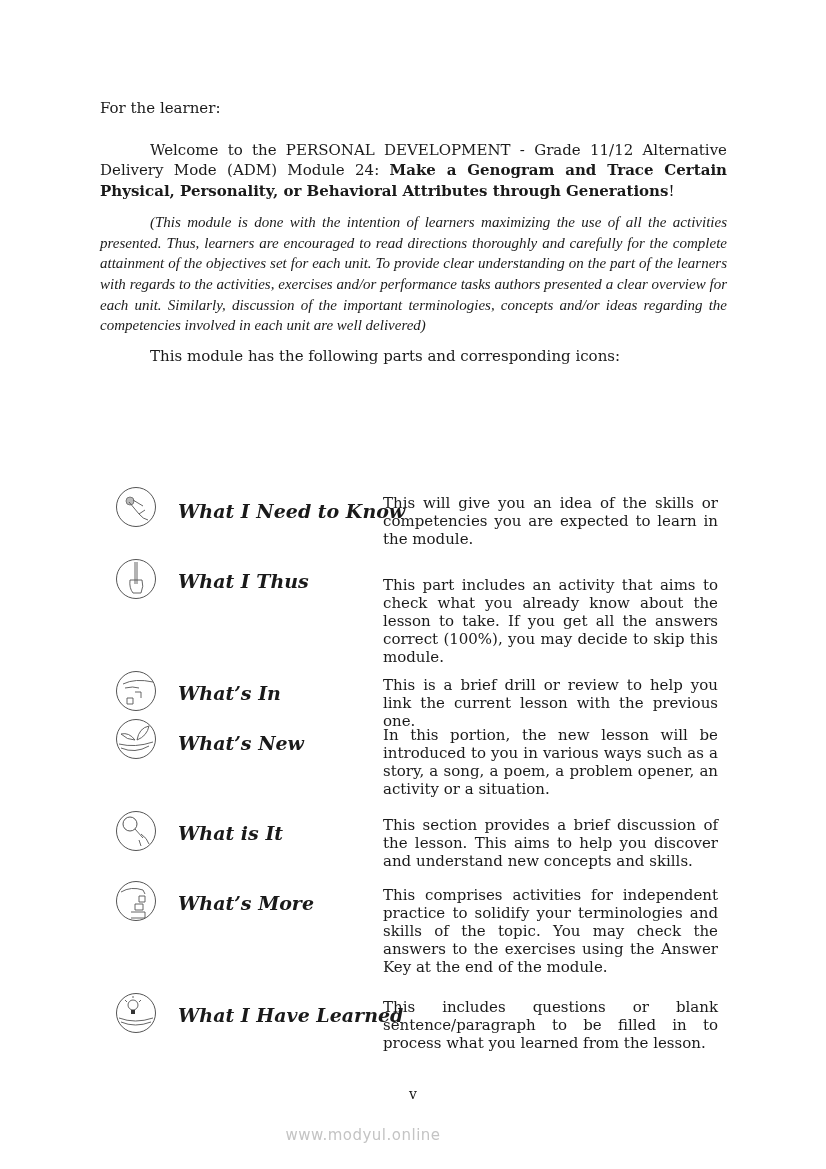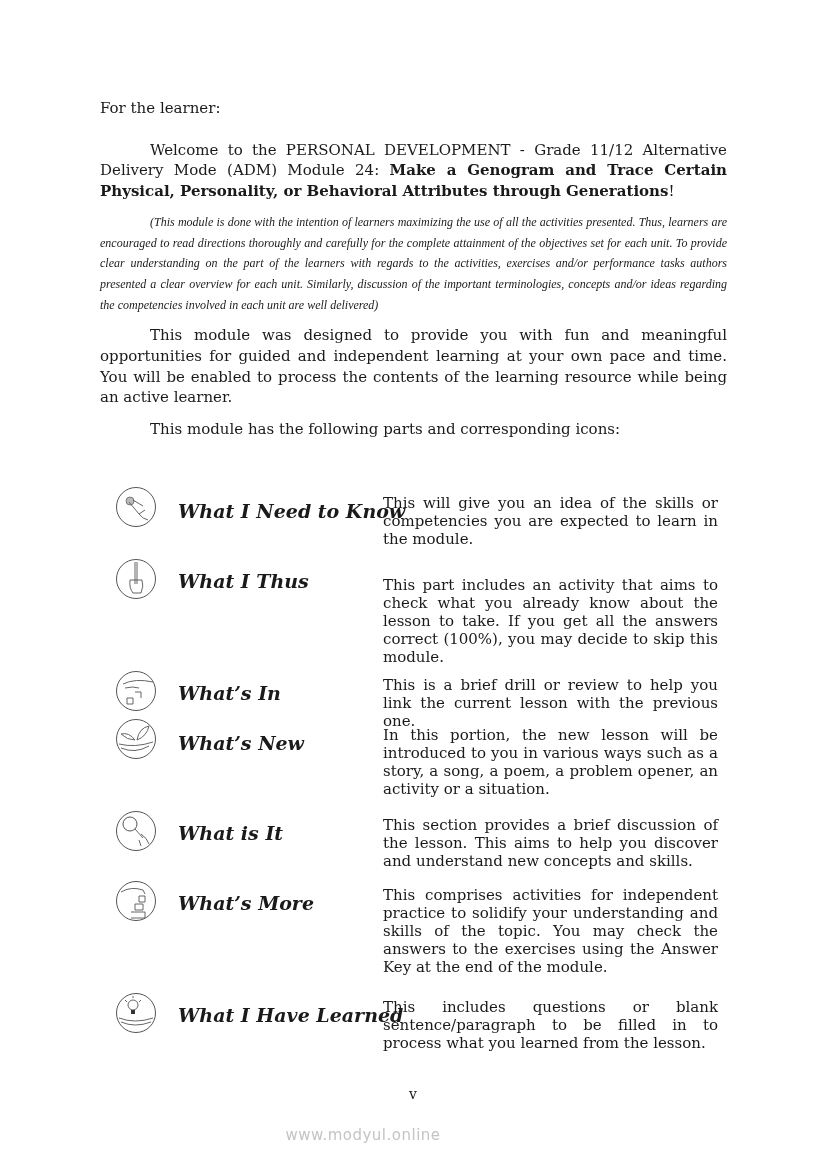--- a/index.html
+++ b/index.html
@@ -1,21 +1,21 @@
 <!DOCTYPE html>
 <html><head>
 <meta charset="utf-8">
 <style>
   html, body { margin: 0; padding: 0; background: #ffffff; }
   body { width: 826px; height: 1169px; position: relative; overflow: hidden;
          font-family: "DejaVu Serif", "Liberation Serif", serif; color: #1a1a1a; }
   .page { position: absolute; left: 100px; top: 98px; width: 627px; }
   .p { font-size: 15px; line-height: 20.7px; text-align: justify; margin: 0; }
   .indent { text-indent: 50px; }
-  .ital { font-style: italic; font-family: "Liberation Serif", "DejaVu Serif", serif; font-size: 12px; }
+  .ital { font-style: italic; font-family: "Liberation Serif", "DejaVu Serif", serif; font-size: 15px; }
   .bold { font-weight: bold; }
   .parts { position: absolute; left: 0; width: 627px; }
   .row { position: absolute; left: 0; width: 627px; }
   .icon { position: absolute; left: 15px; width: 42px; height: 42px; }
   .icon svg { width: 42px; height: 42px; }
   .label { position: absolute; left: 78px; font-weight: bold; font-style: italic; font-size: 19px;
            font-family: "DejaVu Serif", serif; }
   .desc { position: absolute; left: 283px; width: 335px; font-size: 15px; line-height: 18px;
           text-align: justify; font-family: "DejaVu Serif", serif; }
   .pagenum { position: absolute; left: 0; width: 826px; top: 1086px; text-align: center; font-size: 14px; }
@@ -27,21 +27,20 @@
 
 <div class="page">
   <p class="p" style="margin-bottom:21px;">For the learner:</p>
 
   <p class="p indent" style="margin-bottom:10px;">
     <span>Welcome to the PERSONAL DEVELOPMENT - Grade 11/12 Alternative Delivery Mode (ADM) Module 24: </span><span class="bold">Make a Genogram and Trace Certain Physical, Personality, or Behavioral Attributes through Generations</span><span>!</span>
   </p>
 
   <p class="p indent ital" style="margin-bottom:10px;">(This module is done with the intention of learners maximizing the use of all the activities presented. Thus, learners are encouraged to read directions thoroughly and carefully for the complete attainment of the objectives set for each unit. To provide clear understanding on the part of the learners with regards to the activities, exercises and/or performance tasks authors presented a clear overview for each unit. Similarly, discussion of the important terminologies, concepts and/or ideas regarding the competencies involved in each unit are well delivered)</p>
 
-  <p class="p indent" style="margin-bottom:11px;">This module was designed to provide you with fun and meaningful opportunities for guided and independent learning at your own pace and time. You will be enabled to process the contents of the learning resource while being an active learner.</p>
 
   <p class="p indent">This module has the following parts and corresponding icons:</p>
 </div>
 
 <div class="parts" style="left:100px; top:0;">
 
   <div class="row" style="top:494px;">
     <div class="icon" style="top:-8px;">
       <svg viewBox="0 0 42 42">
           <circle cx="21" cy="21" r="19.5" fill="none" stroke="#555" stroke-width="1"></circle>
@@ -100,21 +99,21 @@
   </div>
 
   <div class="row" style="top:886px;">
     <div class="icon" style="top:-6px;">
       <svg viewBox="0 0 42 42">
           <circle cx="21" cy="21" r="19.5" fill="none" stroke="#555" stroke-width="1"></circle>
           <path d="M6 12 Q16 6 28 10 L30 14 M24 16 L30 16 L30 22 L24 22 Z M20 24 L28 24 L28 30 L20 30 Z M16 32 L30 32 L30 38 L16 38" fill="none" stroke="#555" stroke-width="0.9"></path>
         </svg>
     </div>
     <div class="label" style="top:6px;">What’s More</div>
-    <div class="desc" style="top:0;">This comprises activities for independent practice to solidify your understanding and skills of the topic. You may check the answers to the exercises using the Answer Key at the end of the module.</div>
+    <div class="desc" style="top:0;">This comprises activities for independent practice to solidify your terminologies and skills of the topic. You may check the answers to the exercises using the Answer Key at the end of the module.</div>
   </div>
 
   <div class="row" style="top:998px;">
     <div class="icon" style="top:-6px;">
       <svg viewBox="0 0 42 42">
           <circle cx="21" cy="21" r="19.5" fill="none" stroke="#555" stroke-width="1"></circle>
           <circle cx="18" cy="13" r="5" fill="none" stroke="#555" stroke-width="0.9"></circle>
           <rect x="16" y="18" width="4" height="4" fill="#333"></rect>
           <path d="M18 4 L18 6 M10 8 L12 10 M26 8 L24 10 M4 26 Q20 32 38 26 M6 30 Q20 36 36 30" fill="none" stroke="#555" stroke-width="0.9"></path>
         </svg>

